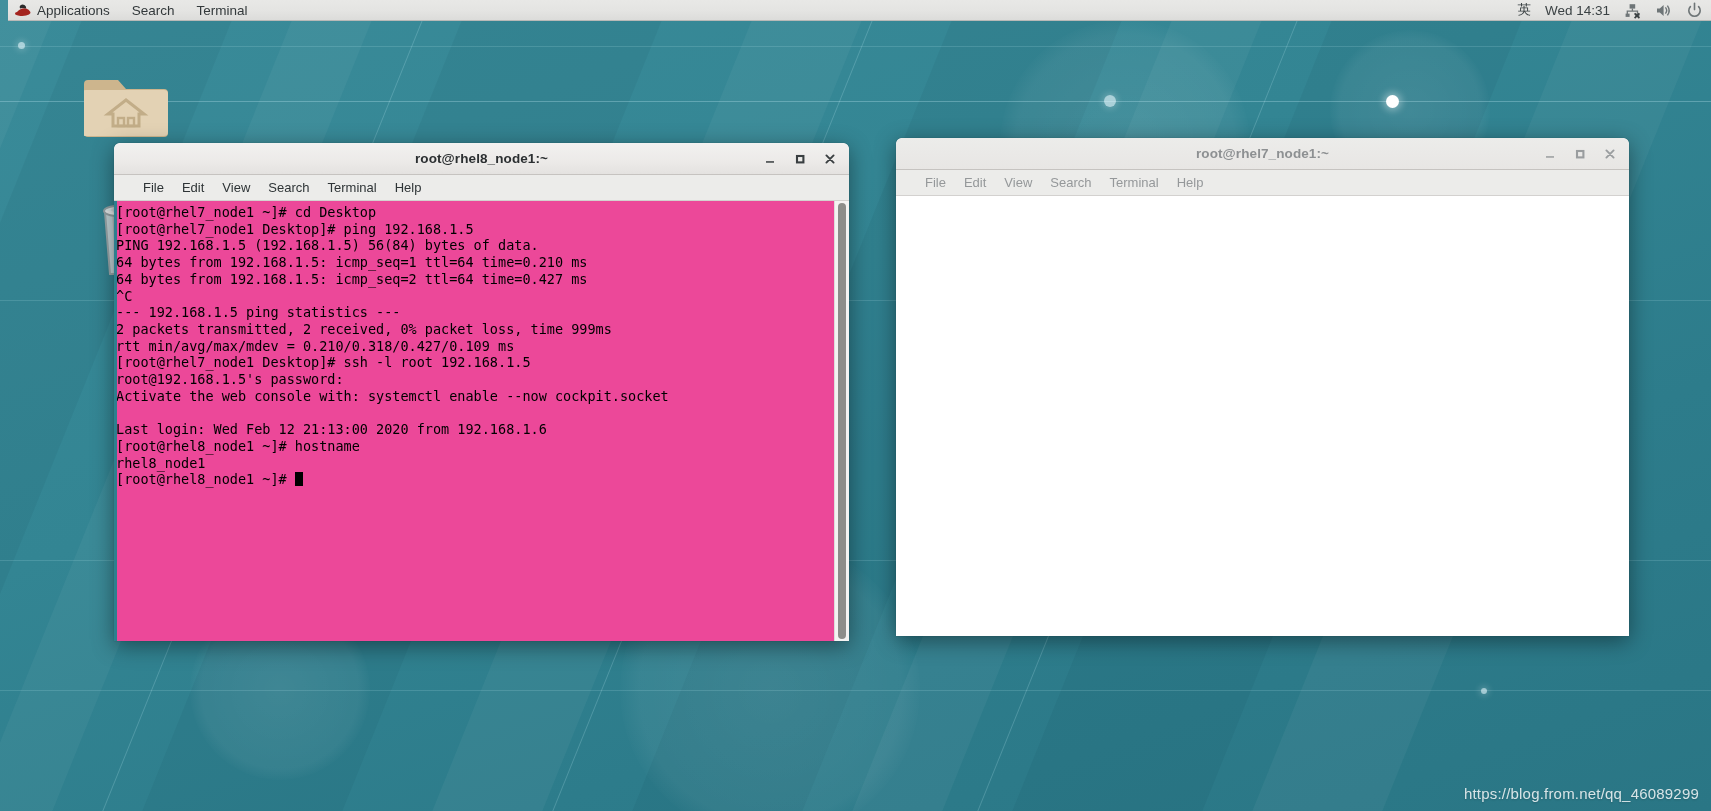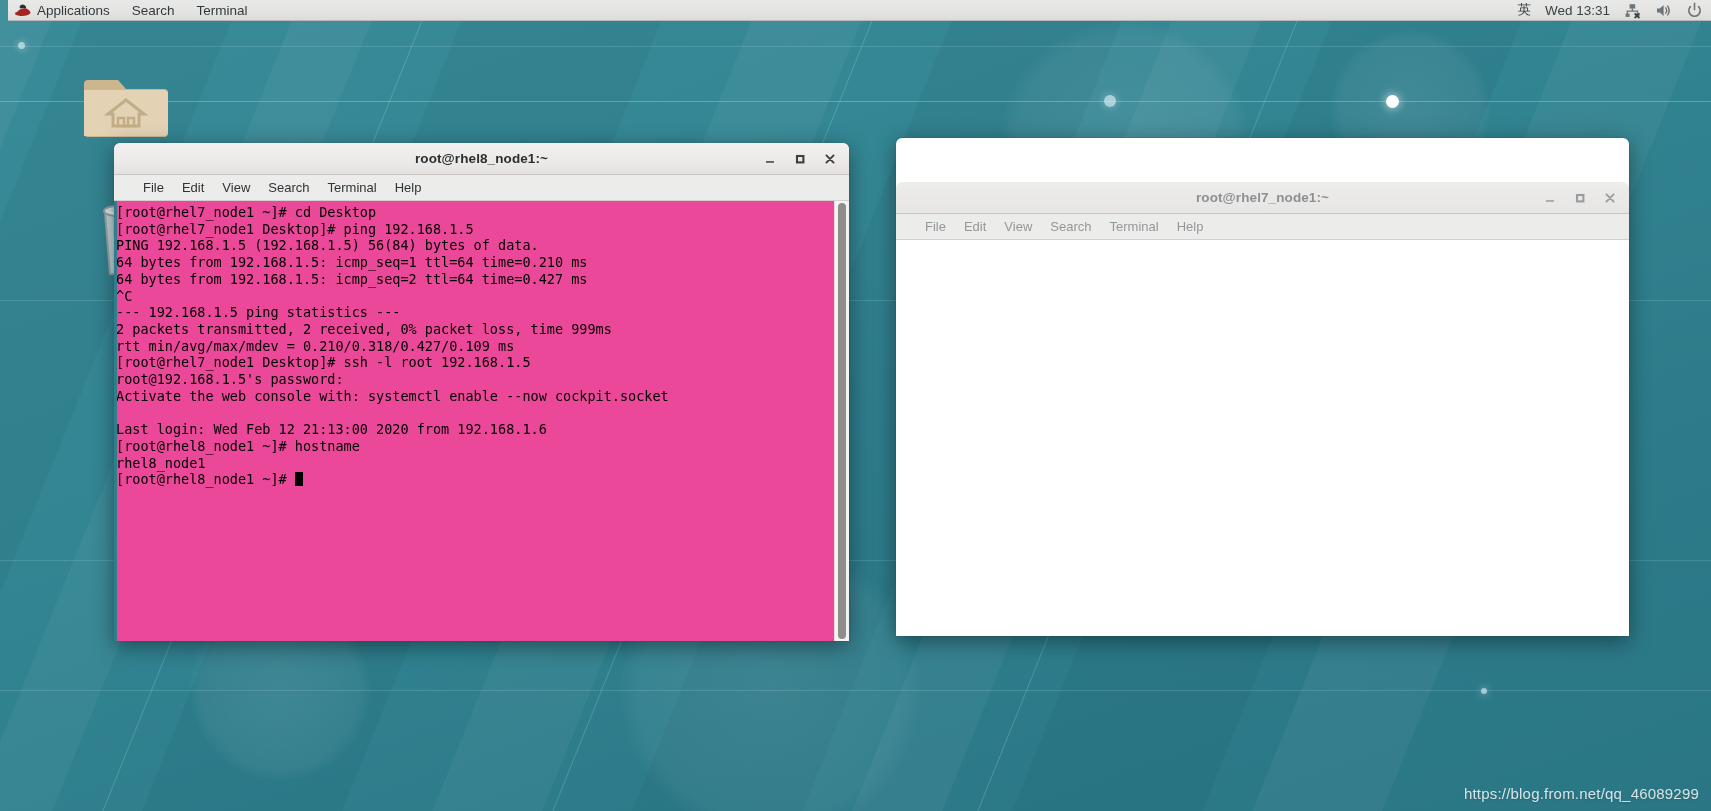--- a/index.html
+++ b/index.html
@@ -91,21 +91,20 @@
     background:linear-gradient(to bottom,#f2f1f0 0%,#eceae8 60%,#e4e2e0 100%);
     border-bottom:1px solid #c6c3c0;
     border-radius:6px 6px 0 0;
   }
   .titlebar .wtitle {
     font-size:13.5px; font-weight:bold; color:#2b2f31;
     letter-spacing:0.1px;
   }
   .term-window.unfocused .titlebar {
     background:linear-gradient(to bottom,#ececea 0%,#e8e6e4 100%);
-    margin-top:44px;
   }
   .term-window.unfocused .titlebar .wtitle { color:#8d9092; font-weight:bold; }
   .winbtns {
     position:absolute; right:6px; top:0; height:100%;
     display:flex; align-items:center; gap:4px;
   }
   .wbtn {
     width:26px; height:26px; display:flex; align-items:center; justify-content:center;
     border-radius:3px; color:#3a3f41;
   }
@@ -246,21 +245,21 @@
     <div class="panel-item">
       <span>Terminal</span>
     </div>
   </div>
 
   <div class="panel-right">
     <div class="tray-item">
       <span>英</span>
     </div>
     <div class="tray-item">
-      <span>Wed 13:31</span>
+      <span>Wed 14:31</span>
     </div>
     <div class="tray-item">
       <svg class="tray-icon" viewBox="0 0 17 17">
         <rect x="5.6" y="2.2" width="5.6" height="4.4" fill="#6e7577"></rect>
         <path d="M8.4 6.6 v2.6 M3.3 12 v-2.8 h10.2 v2.8" stroke="#6e7577" stroke-width="1.3" fill="none"></path>
         <rect x="1.6" y="11.6" width="4" height="3.3" fill="#6e7577"></rect>
         <rect x="11.4" y="11.6" width="4" height="3.3" fill="#6e7577"></rect>
         <path d="M10.6 11.4 L15.4 16.2 M15.4 11.4 L10.6 16.2" stroke="#3b4143" stroke-width="1.7"></path>
       </svg>
     </div>

